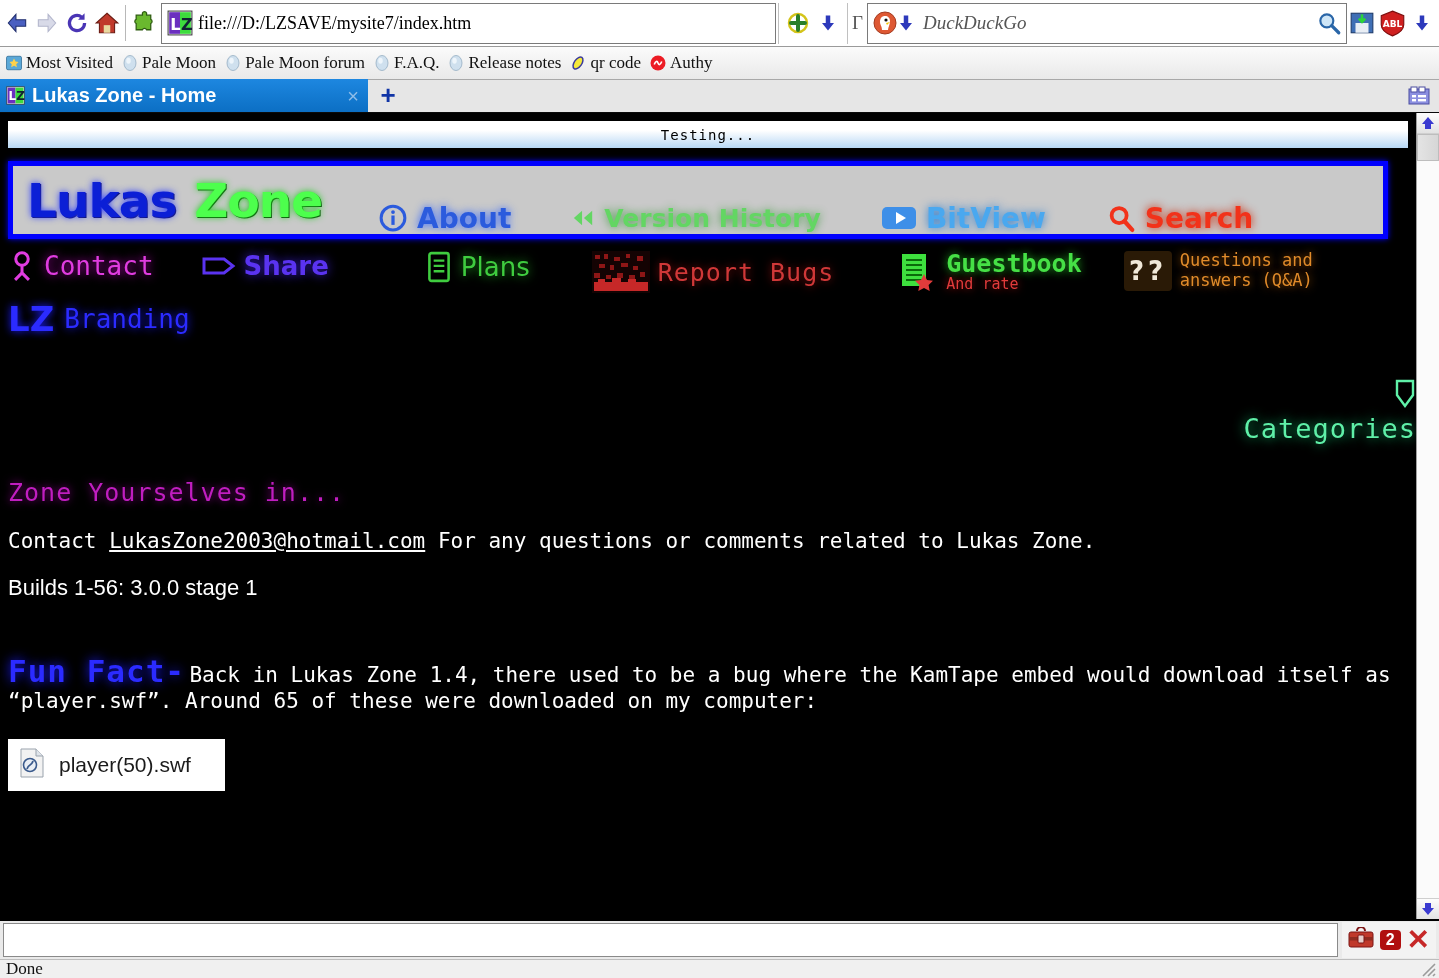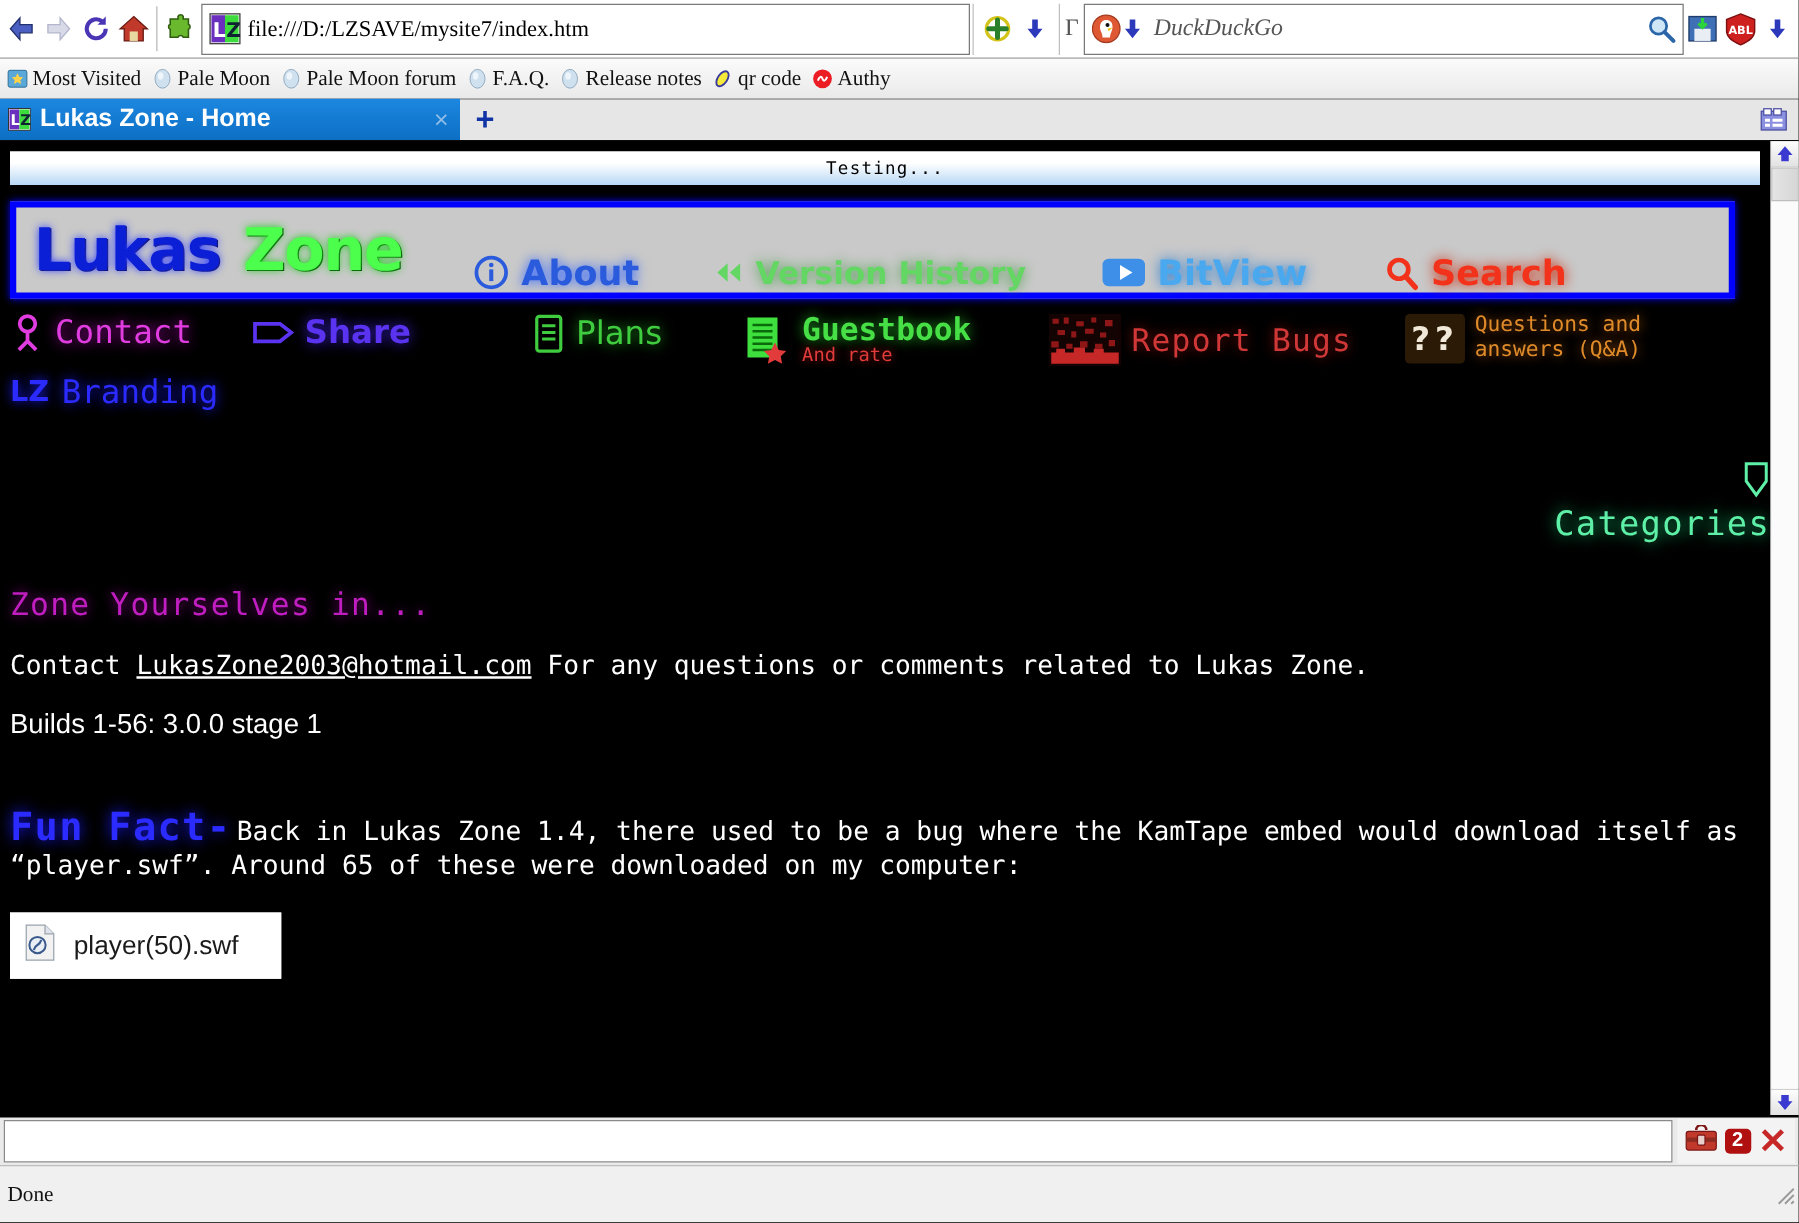--- a/index.html
+++ b/index.html
@@ -100,21 +100,21 @@
   .sn-bugs    { color: #d03838; text-shadow: 0 0 10px #8a1010; font-size: 25px; margin-left: 62px; letter-spacing: 1px;}
   .sn-guest   { margin-left: 64px; }
   .sn-qa      { margin-left: 42px; }
   .guest-txt  { display: flex; flex-direction: column; line-height: 1.0;}
   .guest-main { color: #46e046; text-shadow: 0 0 10px #22aa22; font-size: 25px; font-weight: bold; font-family:"DejaVu Sans Mono", monospace;}
   .guest-sub  { color: #e23b3b; text-shadow: 0 0 8px #a51414; font-size: 15px; font-family:"DejaVu Sans Mono", monospace; margin-top:1px;}
   .qa-txt { color: #e08b2a; text-shadow: 0 0 9px #b05a00; font-size: 17px; font-family:"DejaVu Sans Mono", monospace; line-height: 1.15; }
 
   .subnav-row2 { margin: 6px 0 0 8px; display: flex; align-items: center; }
   .sn-brand { color: #2b2bff; text-shadow: 0 0 10px #1a1aff; font-size: 26px; font-family: "DejaVu Sans Mono", monospace; display:flex; align-items:center;}
-  .lz-mark { font-family:"DejaVu Sans",sans-serif; font-weight:bold; font-size:23px; color:#2b2bff; margin-right:10px; text-shadow:0 0 9px #1a1aff;}
+  .lz-mark { font-family:"DejaVu Sans",sans-serif; font-weight:bold; font-size:34px; color:#2b2bff; margin-right:10px; text-shadow:0 0 9px #1a1aff;}
 
   .categories { margin: 40px 0 0 12px; display: flex; align-items: flex-end; flex-direction: column; }
   .cat-text { color: #5ff0a8; text-shadow: 0 0 12px #15c070; font-size: 27px; font-family: "DejaVu Sans Mono", monospace; letter-spacing: 1px; margin-left: 10px;}
 
   .zone-yourselves {
     margin: 34px 0 0 8px; color: #c01ec0; text-shadow: 0 0 9px #900090;
     font-size: 25px; font-family: "DejaVu Sans Mono", monospace; letter-spacing: 1px;
   }
   .body-line {
     margin: 22px 0 0 8px; color: #ffffff; font-size: 21px;
@@ -147,21 +147,21 @@
   .findbar {
     flex: 0 0 auto; height: 40px; background: #eaeaea; display: flex; align-items: center;
     border-top: 2px solid #000; padding: 2px 3px;
   }
   .find-input { flex: 1 1 auto; height: 34px; background: #fff; border: 1px solid #8a8a8a; margin-right: 4px; }
   .find-tools { display: flex; align-items: center; gap: 6px; background:#f3f3f3; padding: 0 6px; height: 36px; }
   .badge { background: #b01010; color: #fff; font-size: 16px; font-weight: bold; border-radius: 4px; padding: 1px 6px; }
 
   
   .statusbar {
-    flex: 0 0 auto; height: 46px; background: #f0f0f0; border-top: 1px solid #bdbdbd;
+    flex: 0 0 auto; height: 19px; background: #f0f0f0; border-top: 1px solid #bdbdbd;
     display: flex; align-items: center; padding-left: 6px;
   }
   .status-text { font-size: 17px; color: #111; font-family: "Liberation Serif", serif; }
   .resizer { margin-left: auto; width: 22px; height: 22px; }
 </style>
 </head>
 <body>
 
 <div id="app">
 
@@ -419,36 +419,20 @@
         </div>
 
         <div class="sub-item sn-plans">
           <span class="glyph">
             <svg width="28" height="32" viewBox="0 0 24 30">
               <rect x="3" y="2" width="18" height="26" rx="2" fill="none" stroke="#3fcc3f" stroke-width="2.4"></rect>
               <path d="M7 9h10M7 14h10M7 19h10" stroke="#3fcc3f" stroke-width="2.2"></path>
             </svg>
           </span>
           <span>Plans</span>
-        </div>
-
-        <div class="sub-item sn-guest">
-          <span class="glyph">
-            <svg width="40" height="40" viewBox="0 0 40 40">
-              <rect x="4" y="2" width="24" height="32" fill="#3ee03e"></rect>
-              <g stroke="#0a6b0a" stroke-width="2">
-                <path d="M8 8h16M8 13h16M8 18h16M8 23h16M8 28h16"></path>
-              </g>
-              <path d="M26 22 l3 6 6 .8-4.4 4.2 1.1 6-5.7-3.1-5.7 3.1 1.1-6L17 28.8l6-.8z" fill="#e23b3b"></path>
-            </svg>
-          </span>
-          <span class="guest-txt">
-            <span class="guest-main">Guestbook</span>
-            <span class="guest-sub">And rate</span>
-          </span>
         </div>
 
         <div class="sub-item sn-bugs">
           <span class="glyph">
             <svg width="58" height="42" viewBox="0 0 58 42">
               <rect width="58" height="42" fill="#140303"></rect>
               <g fill="#8e1616">
                 <rect x="3" y="4" width="5" height="4"></rect>
                   <rect x="12" y="3" width="4" height="5"></rect>
                 <rect x="22" y="6" width="6" height="4"></rect>
@@ -468,20 +452,36 @@
                 <rect x="2" y="31" width="54" height="9"></rect>
                 <rect x="6" y="28" width="7" height="4"></rect>
                   <rect x="20" y="27" width="9" height="5"></rect>
                 <rect x="36" y="28" width="8" height="4"></rect>
               </g>
             </svg>
           </span>
           <span>Report Bugs</span>
         </div>
 
+        <div class="sub-item sn-guest">
+          <span class="glyph">
+            <svg width="40" height="40" viewBox="0 0 40 40">
+              <rect x="4" y="2" width="24" height="32" fill="#3ee03e"></rect>
+              <g stroke="#0a6b0a" stroke-width="2">
+                <path d="M8 8h16M8 13h16M8 18h16M8 23h16M8 28h16"></path>
+              </g>
+              <path d="M26 22 l3 6 6 .8-4.4 4.2 1.1 6-5.7-3.1-5.7 3.1 1.1-6L17 28.8l6-.8z" fill="#e23b3b"></path>
+            </svg>
+          </span>
+          <span class="guest-txt">
+            <span class="guest-main">Guestbook</span>
+            <span class="guest-sub">And rate</span>
+          </span>
+        </div>
+
         <div class="sub-item sn-qa">
           <span class="glyph">
             <svg width="48" height="40" viewBox="0 0 48 40">
               <rect width="48" height="40" rx="4" fill="#2a1a06"></rect>
               <text x="5" y="29" font-size="26" font-weight="bold" fill="#f0e8d8" font-family="DejaVu Sans, sans-serif">?</text>
               <text x="24" y="29" font-size="26" font-weight="bold" fill="#f0e8d8" font-family="DejaVu Sans, sans-serif">?</text>
             </svg>
           </span>
           <span class="qa-txt">
             <span>Questions and</span><br>

